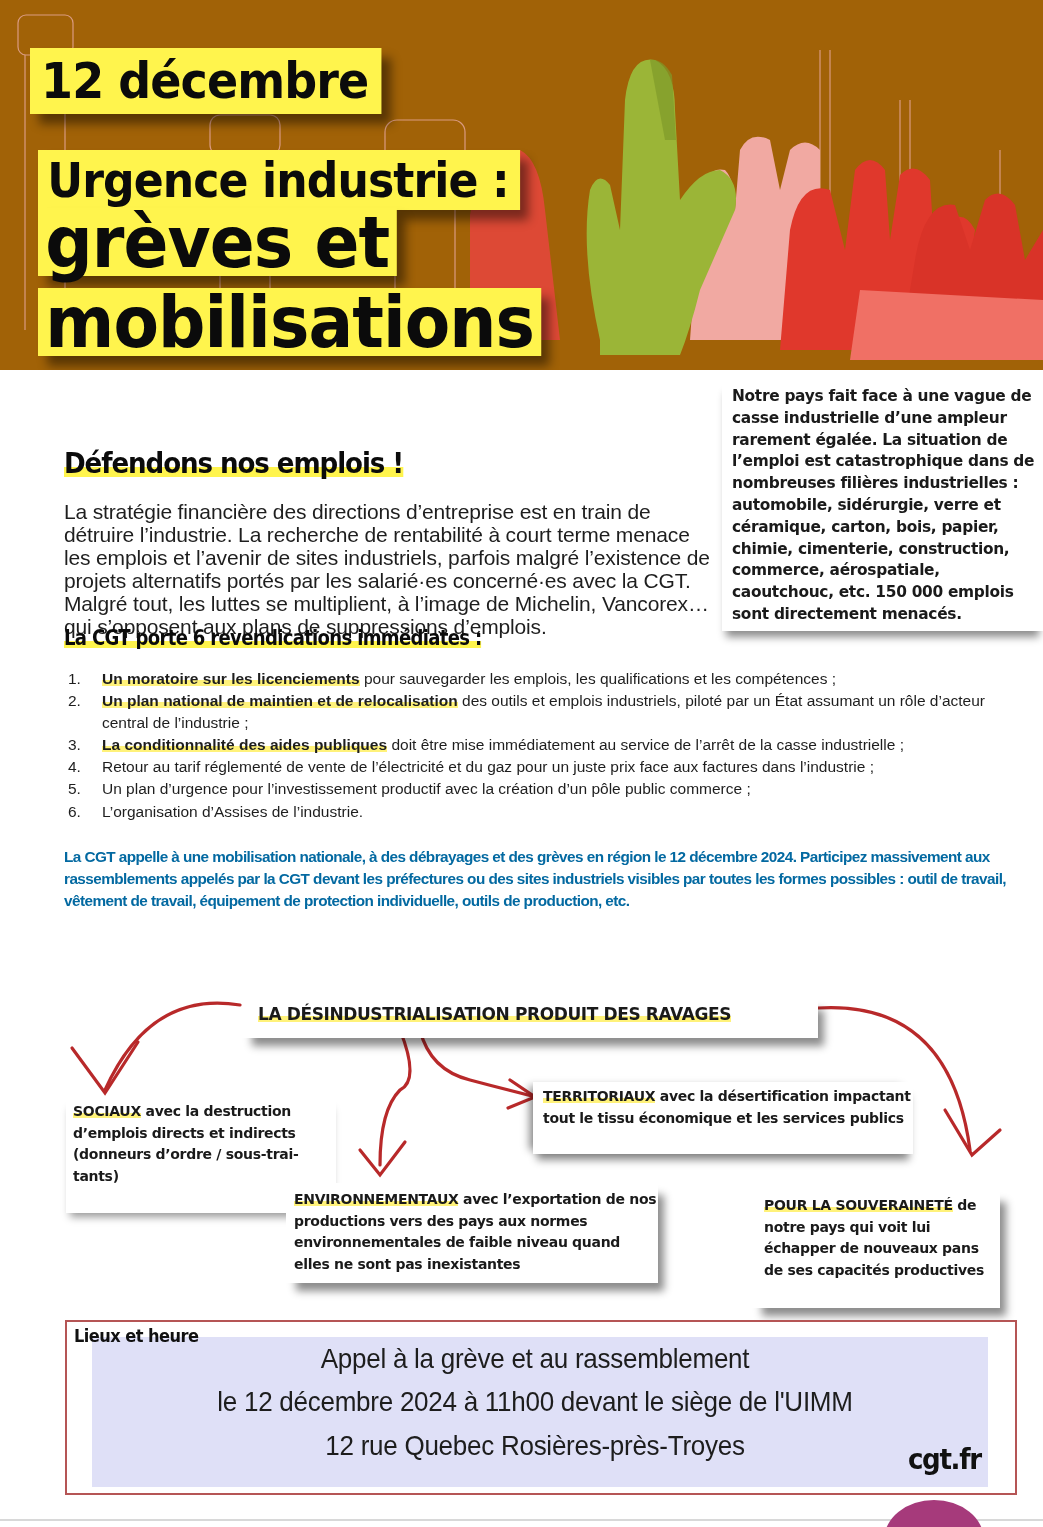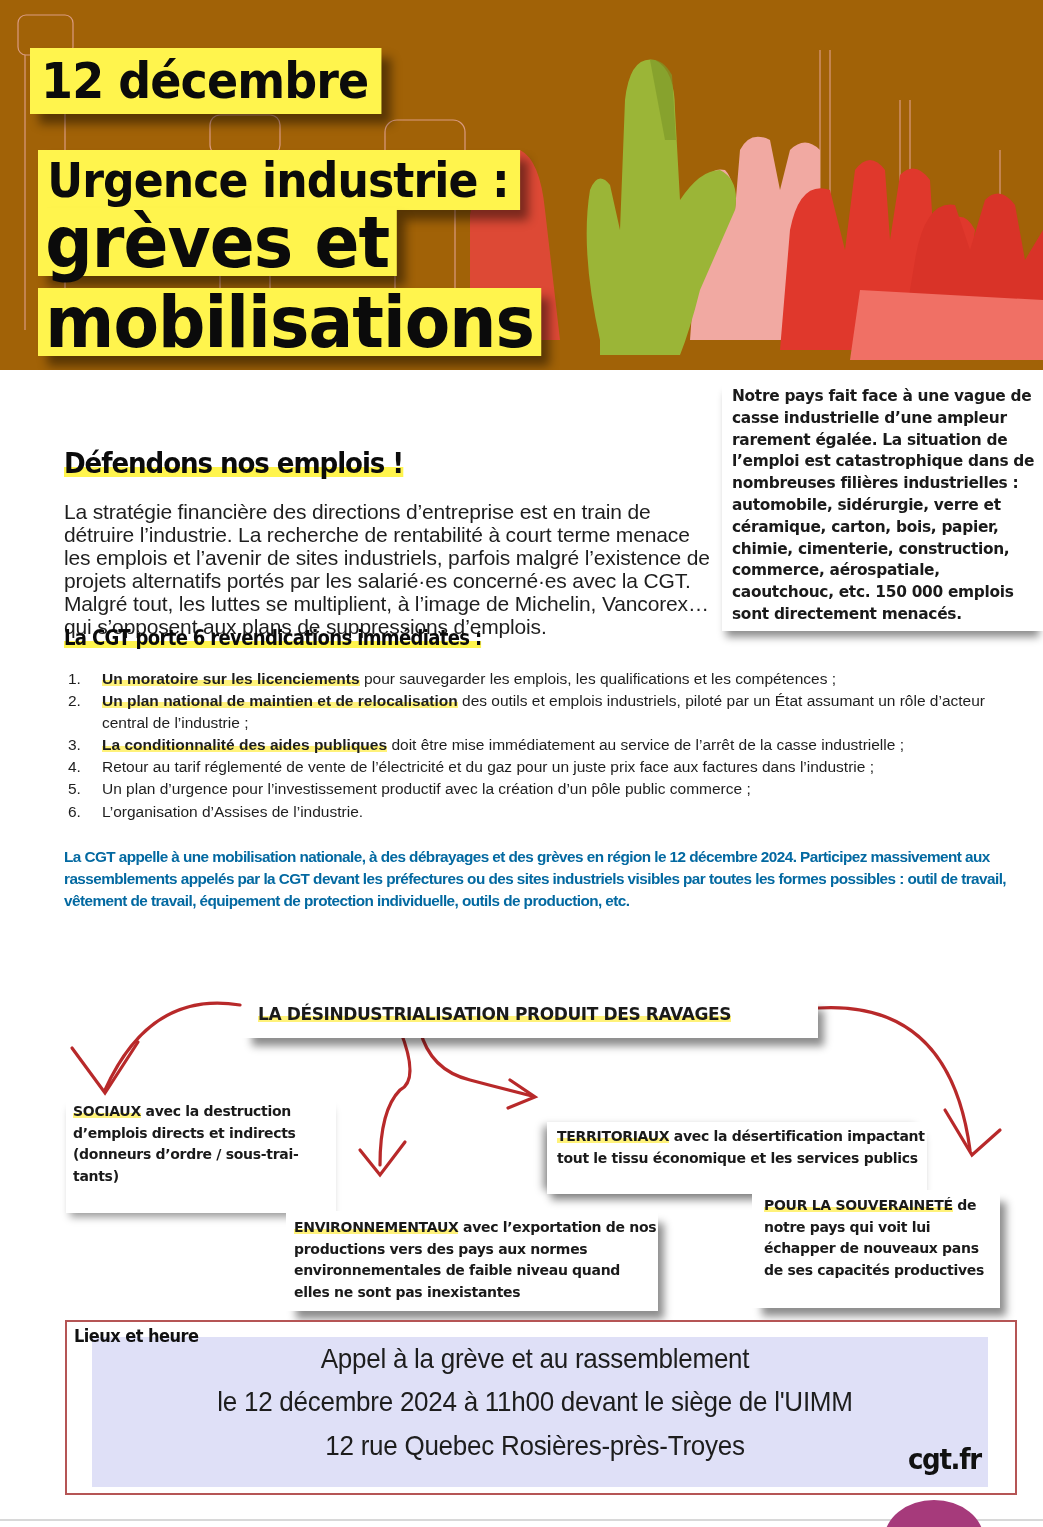--- a/index.html
+++ b/index.html
@@ -47,22 +47,22 @@
 
   
   .appel { position: absolute; left: 64px; top: 846px; width: 960px; font-family: "Liberation Sans", sans-serif; font-weight: bold; font-size: 15.3px; line-height: 22.2px; color: #0369a1; letter-spacing: -0.55px; }
 
   
   .diagram-svg { position: absolute; left: 0; top: 960px; width: 1043px; height: 320px; }
   .dbox { position: absolute; background: #fff; font-family: "DejaVu Sans", sans-serif; font-weight: bold; color: #1a1a1a; font-size: 14px; line-height: 21.5px; letter-spacing: -0.3px; }
   .dbox .kw { background: linear-gradient(transparent 60%, #fff27a 60%, #fff27a 92%, transparent 92%); }
   .dbox-title { left: 242px; top: 990px; width: 576px; height: 40px; padding: 6px 0 0 16px; font-size: 17px; box-shadow: 8px 10px 8px -2px rgba(0,0,0,0.45); white-space: nowrap; letter-spacing: -0.4px; margin-top: 8px; }
   .dbox-soc { left: 66px; top: 1097px; width: 270px; height: 116px; padding: 4px 0 0 7px; box-shadow: 0 8px 8px -4px rgba(0,0,0,0.4); }
-  .dbox-ter { left: 547px; top: 1082px; width: 380px; height: 72px; padding: 4px 0 0 10px; box-shadow: -8px 0 8px -4px rgba(0,0,0,0.4), 0 10px 8px -4px rgba(0,0,0,0.45); margin-top: 40px; }
-  .dbox-env { left: 286px; top: 1183px; width: 372px; height: 100px; padding: 6px 0 0 8px; box-shadow: 8px 10px 8px -2px rgba(0,0,0,0.45); margin-top: 28px; }
+  .dbox-ter { left: 533px; top: 1082px; width: 380px; height: 72px; padding: 4px 0 0 10px; box-shadow: -8px 0 8px -4px rgba(0,0,0,0.4), 0 10px 8px -4px rgba(0,0,0,0.45); }
+  .dbox-env { left: 286px; top: 1183px; width: 372px; height: 100px; padding: 6px 0 0 8px; box-shadow: 8px 10px 8px -2px rgba(0,0,0,0.45); }
   .dbox-sou { left: 752px; top: 1150px; width: 248px; height: 118px; padding: 5px 0 0 12px; box-shadow: 8px 10px 8px -2px rgba(0,0,0,0.45); margin-top: 40px; }
 
   
   .lieux-frame { position: absolute; left: 65px; top: 1320px; width: 952px; height: 175px; border: 2px solid #b55555; background: #fff; }
   .lieux-fill { position: absolute; left: 92px; top: 1337px; width: 896px; height: 150px; background: #dfe0f7; }
   .lieux-label { position: absolute; left: 74px; top: 1325px; font-family: "DejaVu Sans", sans-serif; font-weight: bold; font-size: 18px; color: #111; letter-spacing: -0.6px; transform: scaleX(0.9); transform-origin: left; white-space: nowrap; }
   .lieux-line { position: absolute; left: 65px; width: 940px; text-align: center; font-family: "Liberation Sans", sans-serif; font-size: 28px; color: #1d1d1d; letter-spacing: -0.3px; white-space: nowrap; }
   .ll1 { top: 1343px; transform: scaleX(0.93); }
   .ll2 { top: 1386px; transform: scaleX(0.93); }
   .ll3 { top: 1430px; transform: scaleX(0.93); }

